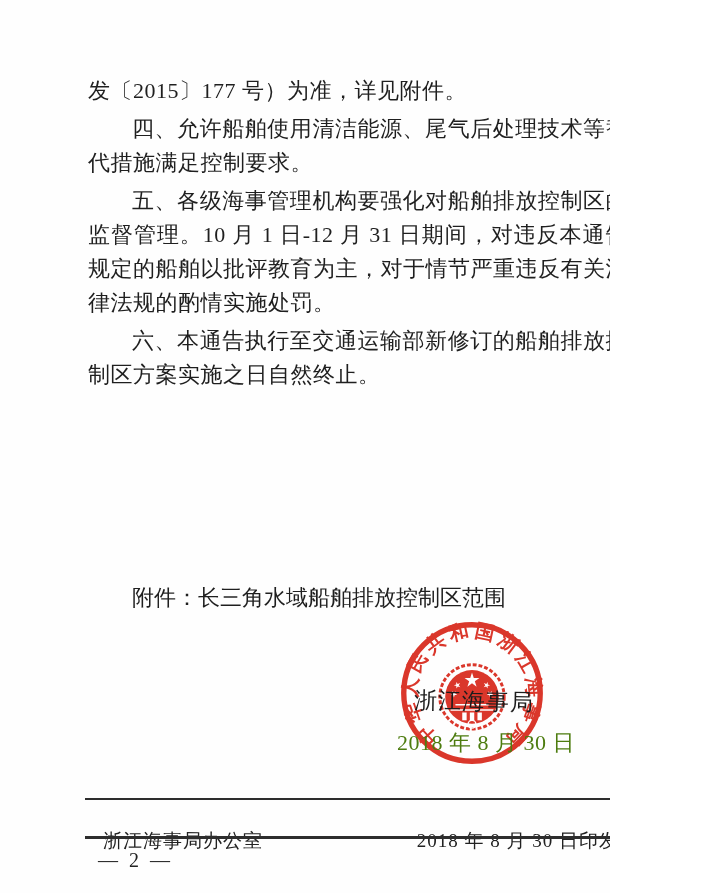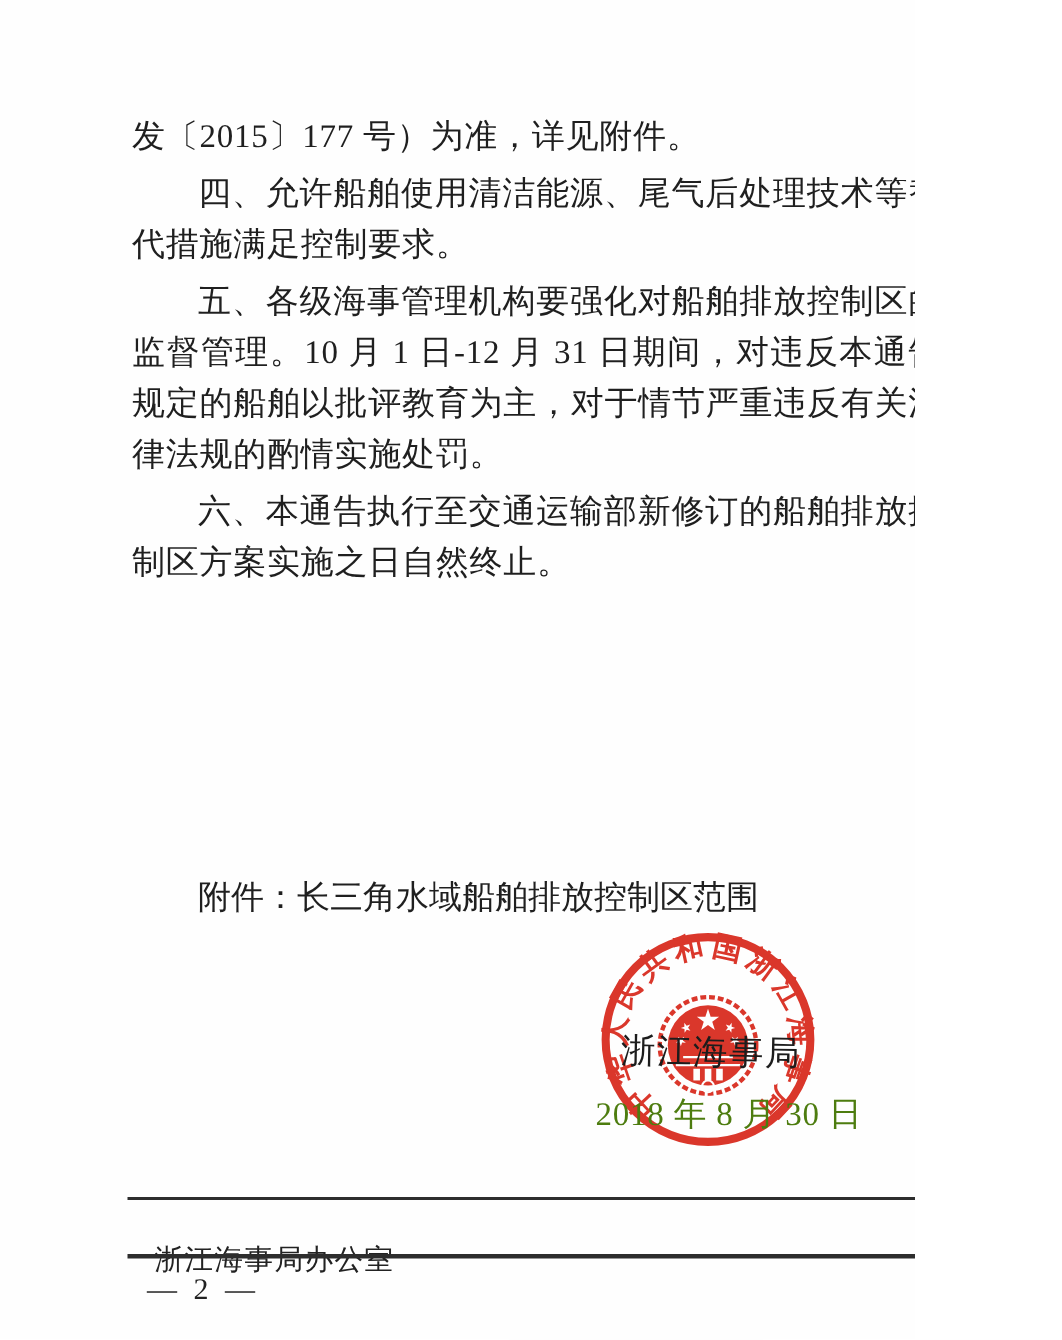--- a/index.html
+++ b/index.html
@@ -137,17 +137,18 @@
       </g>
     </svg>
   </div>
 
   <div class="sig-issuer">浙江海事局</div>
   <div class="sig-date">2018 年 8 月 30 日</div>
 
   <div class="rule rule-top"></div>
   <div class="footer-row">
     <span class="office">浙江海事局办公室</span>
+    <span class="printdate">2018 年 8 月 30 日印发</span>
   </div>
   <div class="rule rule-bottom"></div>
   <div class="page-number">— 2 —</div>
 
 </div>
 
 </body></html>

